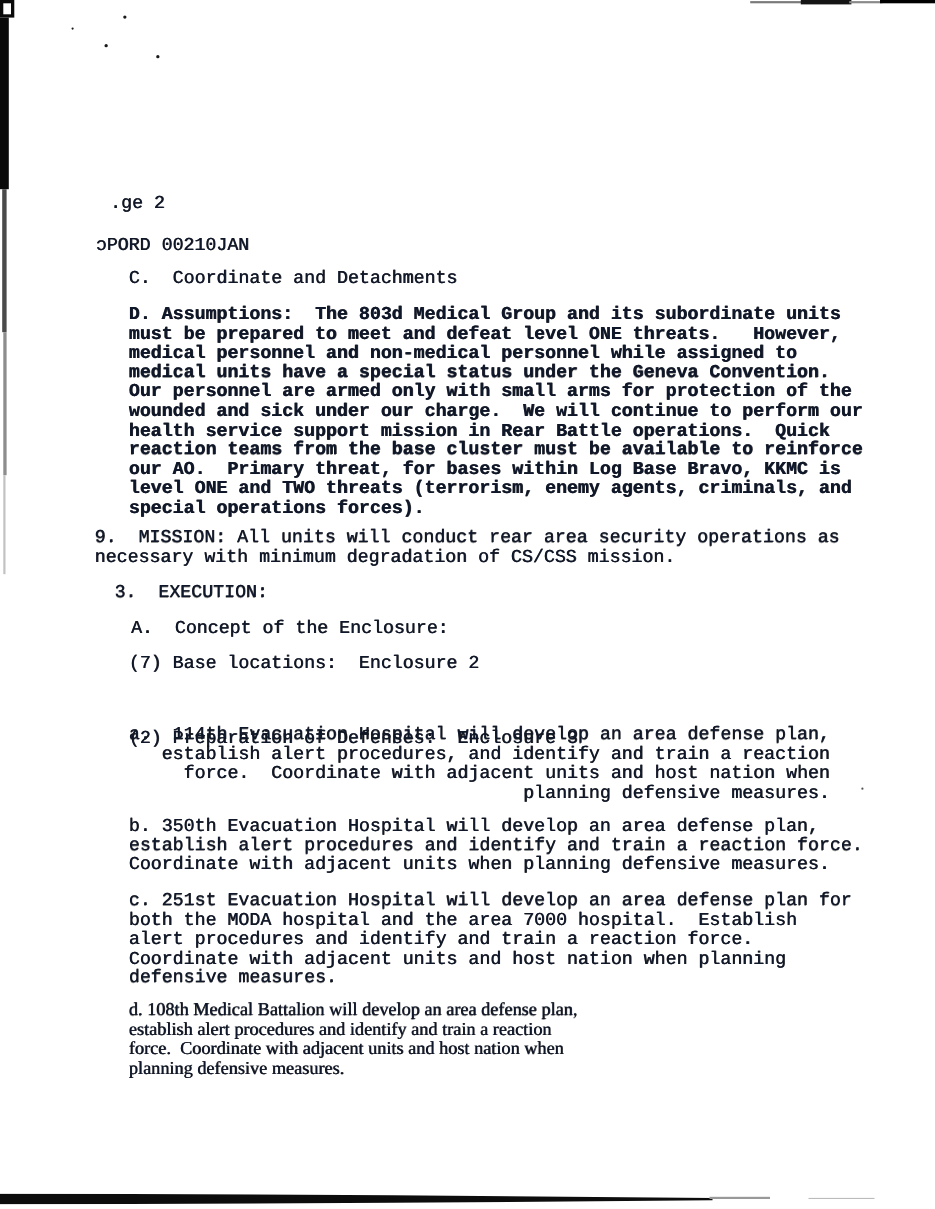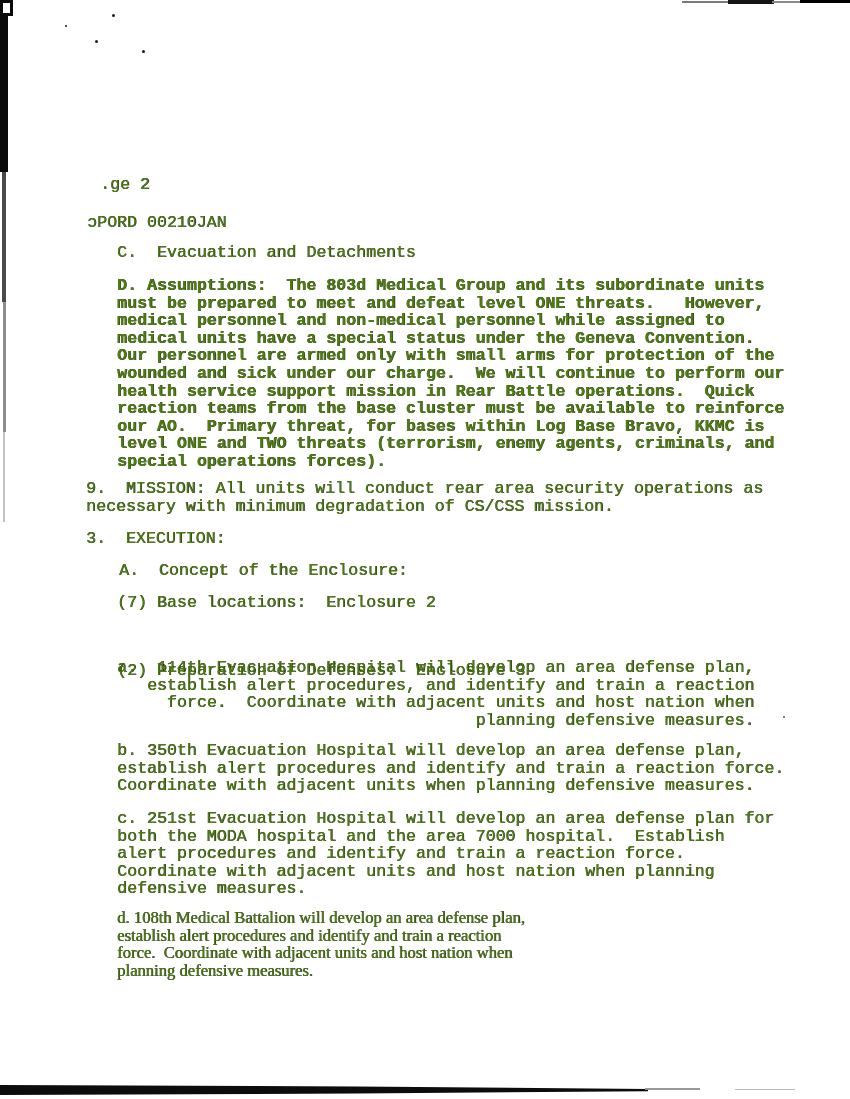--- a/index.html
+++ b/index.html
@@ -14,21 +14,21 @@
     background: #ffffff;
     overflow: hidden;
     font-family: "Liberation Mono", "DejaVu Sans Mono", monospace;
   }
   .para {
     position: absolute;
     margin: 0;
     font-family: "Liberation Mono", "DejaVu Sans Mono", monospace;
     font-size: 16.6px;
     line-height: 17.6px;
-    color: #4d7c0f;
+    color: #0f172a;
     white-space: pre;
     letter-spacing: 0;
     
     text-shadow: 0.55px 0 0 rgba(22,22,22,0.85), 0 0.35px 0 rgba(22,22,22,0.45);
   }
   .artifact { position: absolute; }
   
   .notch       { left: 0;   top: 2;    width: 7px;  height: 10px; background: #ffffff; border: 3px solid #0a0a0a; }
   .edge-black  { left: 0;   top: 16px; width: 8px;  height: 156px; background: #0a0a0a; }
   .edge-dark   { left: 2px; top: 172px; width: 4px; height: 130px; background: #4a4a4a; }
@@ -73,35 +73,35 @@
   <div class="artifact bottom-tail2"></div>
   <div class="artifact speck speck-1"></div>
   <div class="artifact speck speck-2"></div>
   <div class="artifact speck speck-3"></div>
   <div class="artifact speck speck-4"></div>
   <div class="artifact speck speck-5"></div>
 
   <div id="text-layer">
       <pre class="para" style="left: 100px; top: 176px;">.ge 2</pre>
       <pre class="para" style="left: 87px; top: 194px; margin-top: 20px;">ɔPORD 00210JAN</pre>
-      <pre class="para" style="left: 117px; top: 244px;">C.  Evacuation and Detachments</pre>
+      <pre class="para" style="left: 117px; top: 244px;">C.  Coordinate and Detachments</pre>
       <pre class="para" style="left: 117px; top: 277px; font-weight: bold;">D. Assumptions:  The 803d Medical Group and its subordinate units
 must be prepared to meet and defeat level ONE threats.   However,
 medical personnel and non-medical personnel while assigned to
 medical units have a special status under the Geneva Convention.
 Our personnel are armed only with small arms for protection of the
 wounded and sick under our charge.  We will continue to perform our
 health service support mission in Rear Battle operations.  Quick
 reaction teams from the base cluster must be available to reinforce
 our AO.  Primary threat, for bases within Log Base Bravo, KKMC is
 level ONE and TWO threats (terrorism, enemy agents, criminals, and
 special operations forces).</pre>
       <pre class="para" style="left: 86px; top: 480px;">9.  MISSION: All units will conduct rear area security operations as
 necessary with minimum degradation of CS/CSS mission.</pre>
-      <pre class="para" style="left: 86px; top: 530px;">3.  EXECUTION:</pre>
+      <pre class="para" style="left: 104px; top: 530px;">3.  EXECUTION:</pre>
       <pre class="para" style="left: 119px; top: 562px;">A.  Concept of the Enclosure:</pre>
       <pre class="para" style="left: 117px; top: 594px;">(7) Base locations:  Enclosure 2</pre>
       <pre class="para" style="left: 117px; top: 626px; margin-top: 36px;">(2) Preparation of Defenses:  Enclosure 3</pre>
       <pre class="para" style="left: 117px; top: 659px; text-align: right;">a.  114th Evacuation Hospital will develop an area defense plan,
 establish alert procedures, and identify and train a reaction
 force.  Coordinate with adjacent units and host nation when
 planning defensive measures.</pre>
       <pre class="para" style="left: 117px; top: 742px;">b. 350th Evacuation Hospital will develop an area defense plan,
 establish alert procedures and identify and train a reaction force.
 Coordinate with adjacent units when planning defensive measures.</pre>

